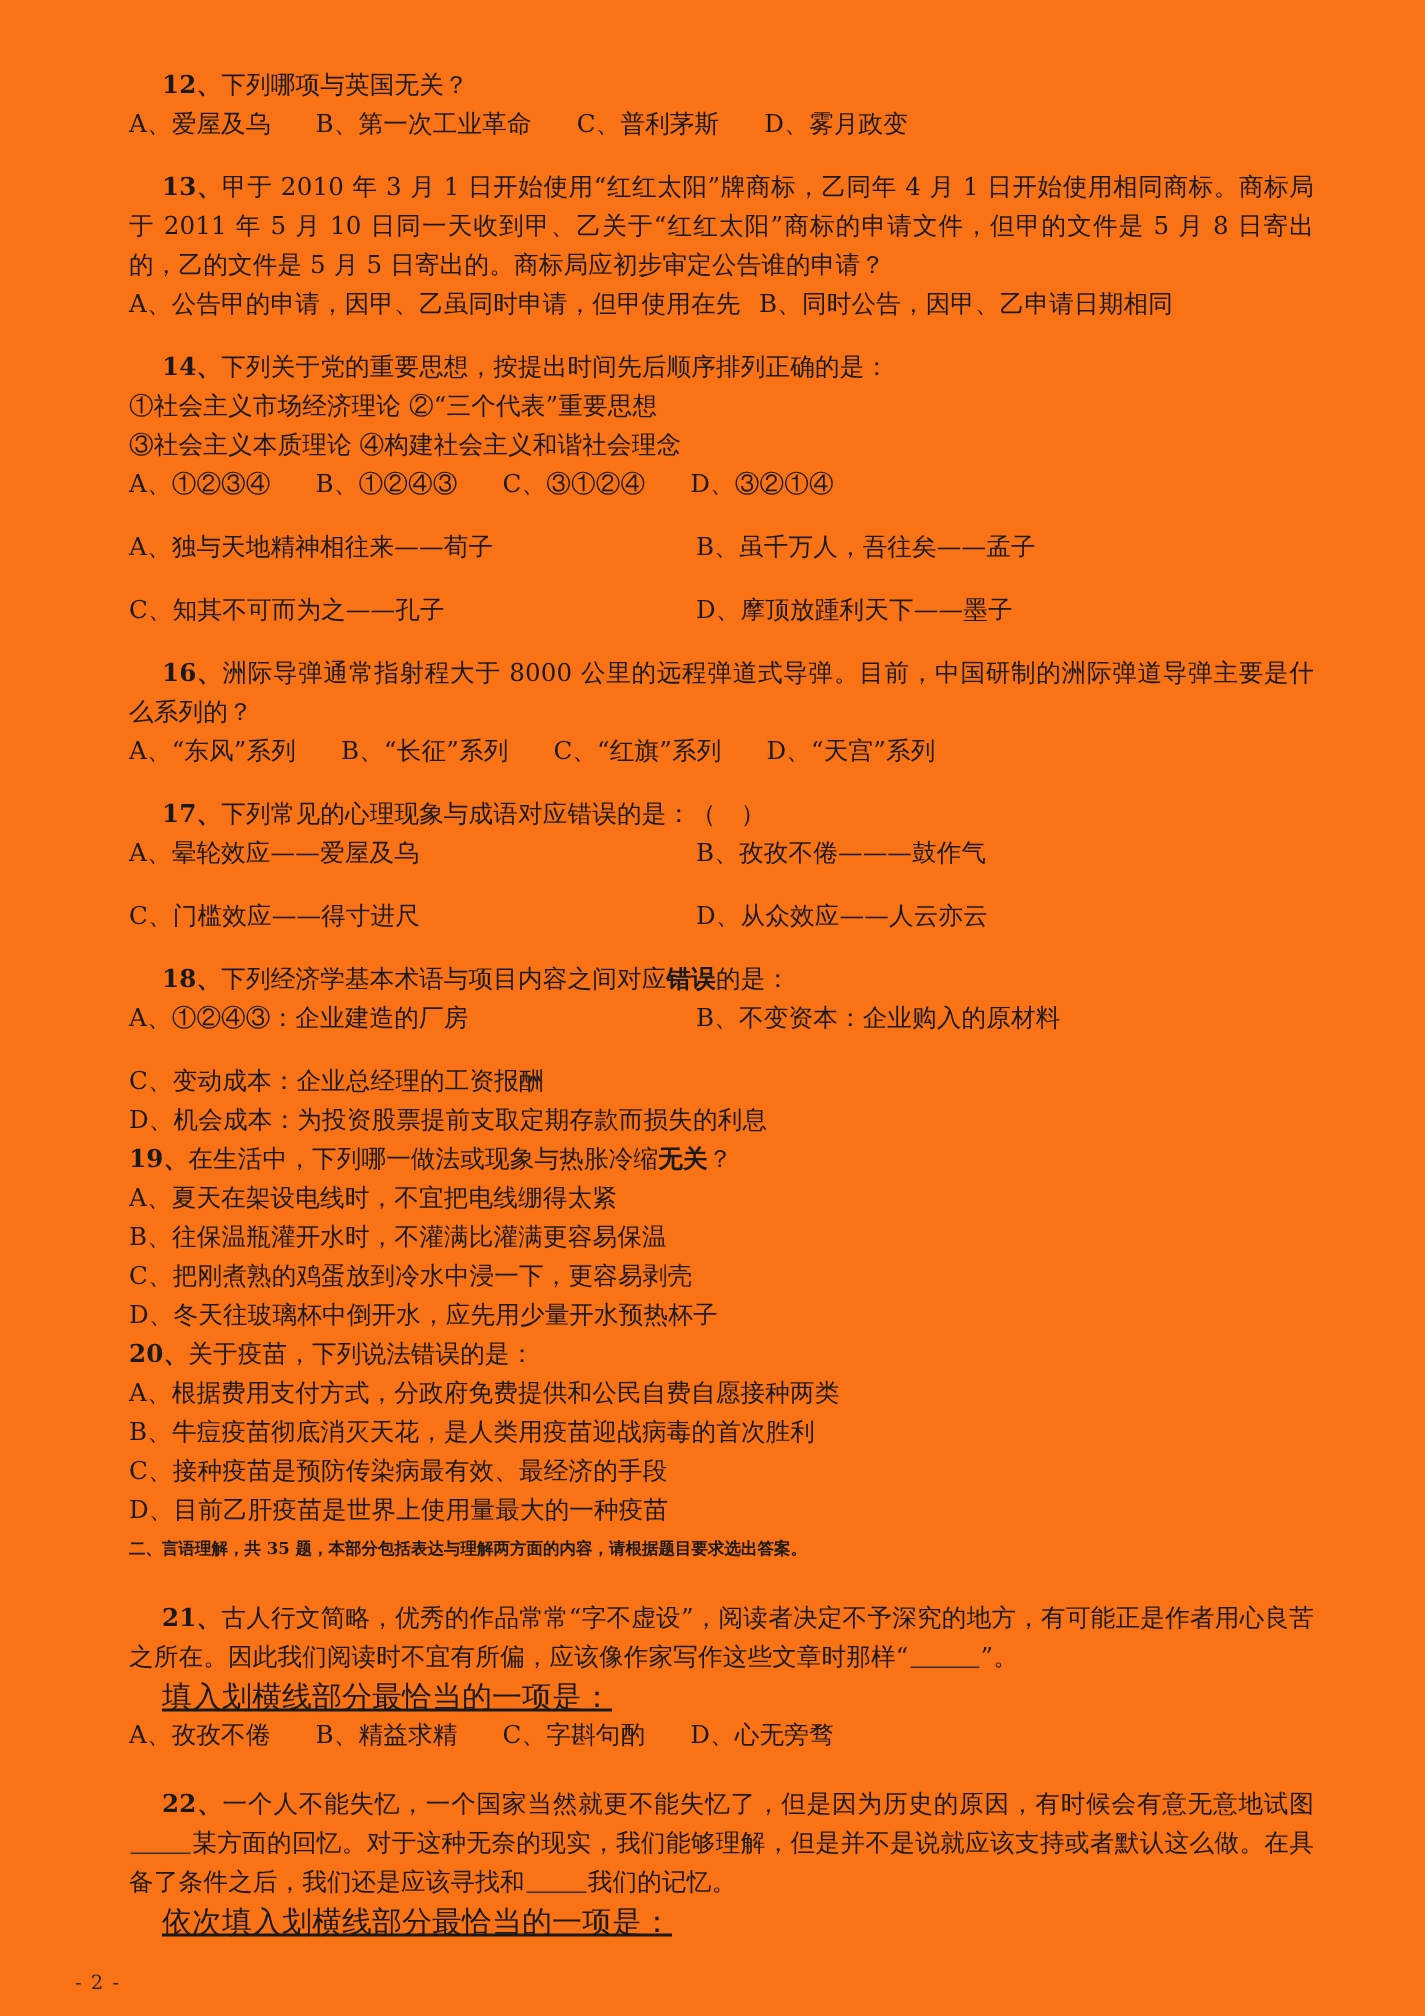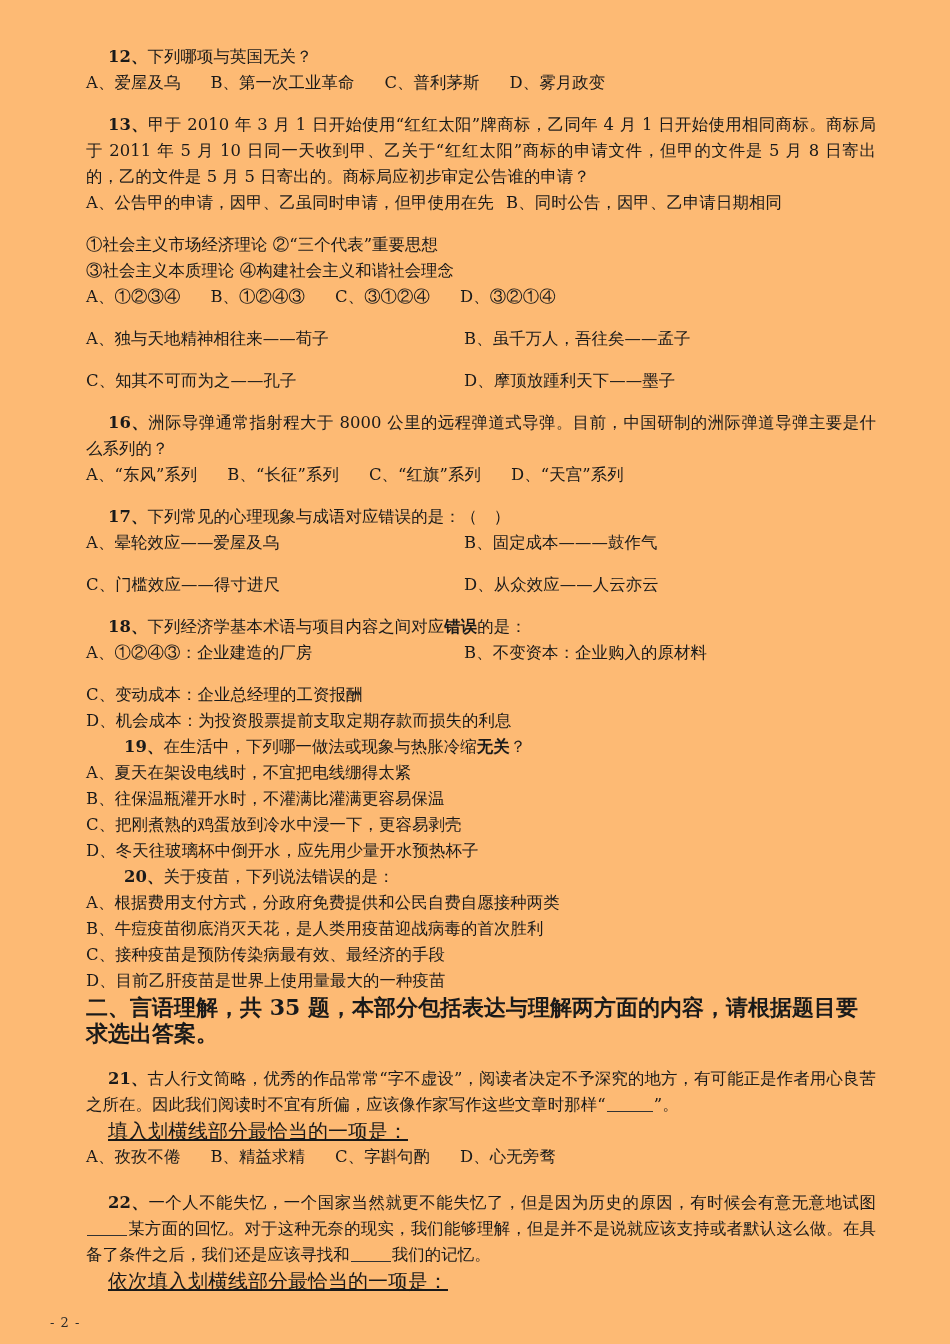--- a/index.html
+++ b/index.html
@@ -8,21 +8,21 @@
     background: #ffffff;
   }
   body {
     font-family: "DejaVu Serif", "Liberation Serif", serif;
     color: #1a1a1a;
   }
   .page {
     position: relative;
     width: 950px;
     height: 1344px;
-    background: #fdba74;
+    background: #f97316;
     box-sizing: border-box;
     overflow: hidden;
   }
   .content {
     position: absolute;
     left: 86px;
     top: 44px;
     width: 790px;
   }
   
@@ -32,37 +32,36 @@
     line-height: 26px;
     text-align: justify;
     text-justify: inter-ideograph;
     letter-spacing: 0.1px;
   }
   .stem {
     text-indent: 22px;
   }
   .stem-noindent {
     text-indent: 0;
-    margin-left: 38px;
   }
   .qnum {
     font-weight: bold;
     font-family: "DejaVu Serif", "Liberation Serif", serif;
   }
   .opts {
     font-size: 16.4px;
     line-height: 26px;
     white-space: pre;
   }
   .gap-md { height: 16px; }
   .gap-lg { height: 20px; }
   .gap-opt { height: 16px; }
   b, .bold { font-weight: bold; }
   .sect {
-    font-size: 22px;
+    font-size: 11px;
     line-height: 26px;
     font-weight: bold;
     text-indent: 0;
   }
   .sub {
     font-size: 20px;
     line-height: 26px;
     text-indent: 22px;
     text-decoration: underline;
   }
@@ -104,39 +103,40 @@
     <div class="q stem"><span class="qnum">12、</span><span>下列哪项与英国无关？</span></div>
     <div class="q opts"><span>A、爱屋及乌</span><span class="sp-b">&nbsp;</span><span>B、第一次工业革命</span><span class="sp-b">&nbsp;</span><span>C、普利茅斯</span><span class="sp-b">&nbsp;</span><span>D、雾月政变</span></div>
 
     <div class="gap-md"></div>
 
     <div class="q stem"><span class="qnum">13、</span><span>甲于 2010 年 3 月 1 日开始使用“红红太阳”牌商标，乙同年 4 月 1 日开始使用相同商标。商标局于 2011 年 5 月 10 日同一天收到甲、乙关于“红红太阳”商标的申请文件，但甲的文件是 5 月 8 日寄出的，乙的文件是 5 月 5 日寄出的。商标局应初步审定公告谁的申请？</span></div>
     <div class="q"><span class="col-left-wide">A、公告甲的申请，因甲、乙虽同时申请，但甲使用在先</span><span class="col-right">B、同时公告，因甲、乙申请日期相同</span></div>
 
     <div class="gap-md"></div>
 
+    <div class="q stem"><span class="qnum">14、</span><span>下列关于党的重要思想，按提出时间先后顺序排列正确的是：</span></div>
     <div class="q">①社会主义市场经济理论 ②“三个代表”重要思想</div>
     <div class="q">③社会主义本质理论 ④构建社会主义和谐社会理念</div>
     <div class="q opts"><span>A、①②③④</span><span class="sp-b">&nbsp;</span><span>B、①②④③</span><span class="sp-b">&nbsp;</span><span>C、③①②④</span><span class="sp-b">&nbsp;</span><span>D、③②①④</span></div>
 
     <div class="gap-md"></div>
 
     <div class="q"><span class="col-left">A、独与天地精神相往来——荀子</span><span class="col-right">B、虽千万人，吾往矣——孟子</span></div>
     <div class="gap-opt"></div>
     <div class="q"><span class="col-left">C、知其不可而为之——孔子</span><span class="col-right">D、摩顶放踵利天下——墨子</span></div>
 
     <div class="gap-md"></div>
 
     <div class="q stem"><span class="qnum">16、</span><span>洲际导弹通常指射程大于 8000 公里的远程弹道式导弹。目前，中国研制的洲际弹道导弹主要是什么系列的？</span></div>
     <div class="q opts"><span>A、“东风”系列</span><span class="sp-b">&nbsp;</span><span>B、“长征”系列</span><span class="sp-b">&nbsp;</span><span>C、“红旗”系列</span><span class="sp-b">&nbsp;</span><span>D、“天宫”系列</span></div>
 
     <div class="gap-md"></div>
 
     <div class="q stem"><span class="qnum">17、</span><span>下列常见的心理现象与成语对应错误的是：（　）</span></div>
-    <div class="q"><span class="col-left">A、晕轮效应——爱屋及乌</span><span class="col-right">B、固定成本———鼓作气</span></div>
+    <div class="q"><span class="col-left">A、晕轮效应——爱屋及乌</span><span class="col-right">B、孜孜不倦———鼓作气</span></div>
     <div class="gap-opt"></div>
     <div class="q"><span class="col-left">C、门槛效应——得寸进尺</span><span class="col-right">D、从众效应——人云亦云</span></div>
 
     <div class="gap-md"></div>
 
     <div class="q stem"><span class="qnum">18、</span><span>下列经济学基本术语与项目内容之间对应</span><b>错误</b><span>的是：</span></div>
     <div class="q"><span class="col-left">A、①②④③：企业建造的厂房</span><span class="col-right">B、不变资本：企业购入的原材料</span></div>
     <div class="gap-opt"></div>
     <div class="q"><span class="col-left">C、变动成本：企业总经理的工资报酬</span><span class="col-right">D、机会成本：为投资股票提前支取定期存款而损失的利息</span></div>
 

